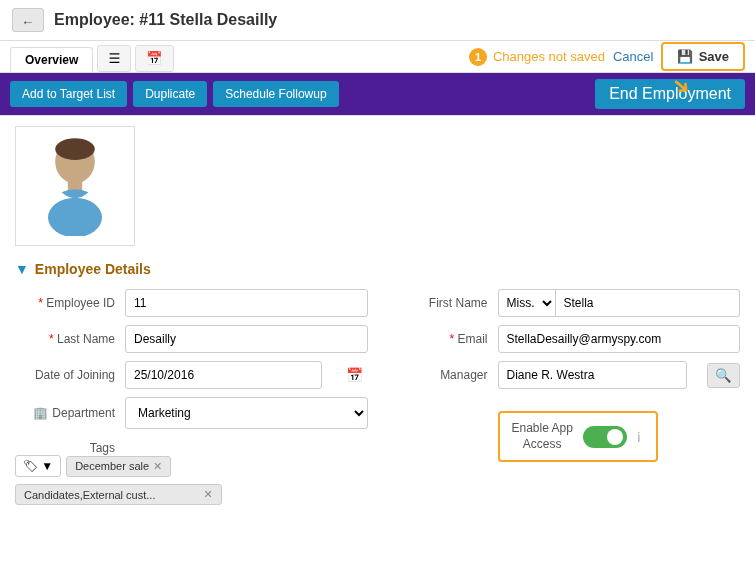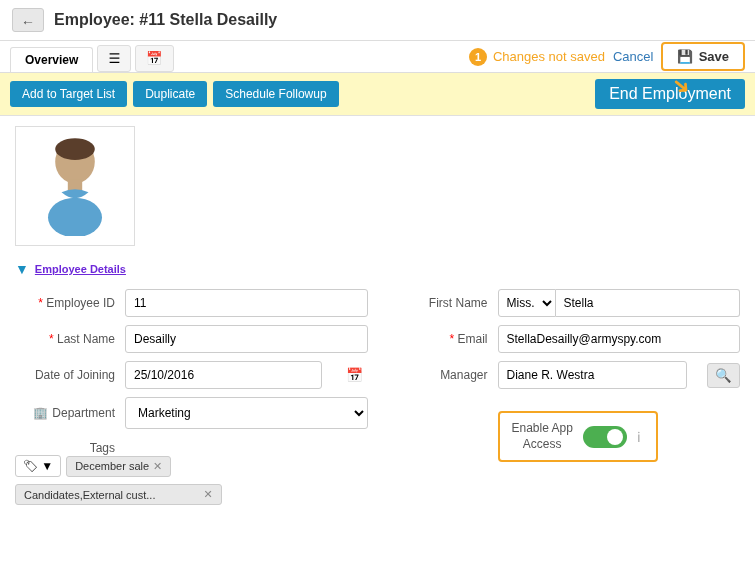--- a/index.html
+++ b/index.html
@@ -29,21 +29,21 @@
 
     
     .content { padding: 10px 15px; }
 
     
     .avatar-container { width: 120px; height: 120px; border: 1px solid #ddd; display: flex; align-items: center; justify-content: center; background: #fff; margin-bottom: 15px; }
 
     
     .section-header { display: flex; align-items: center; gap: 6px; margin-bottom: 12px; }
     .section-toggle { color: #1a8fc1; font-size: 14px; cursor: pointer; }
-    .section-title { color: #6d28d9; font-size: 11px; font-weight: bold; text-decoration: underline; }
+    .section-title { color: #a16207; font-size: 14px; font-weight: bold; }
     .form-row { display: flex; align-items: center; margin-bottom: 8px; }
     .form-label { min-width: 110px; text-align: right; padding-right: 10px; font-size: 12px; color: #555; }
     .form-label.required::before { content: '* '; color: red; }
     .form-input { border: 1px solid #ccc; border-radius: 3px; padding: 4px 8px; font-size: 12px; flex: 1; height: 28px; }
     .form-input-wrap { display: flex; align-items: center; gap: 20px; flex: 1; }
     .calendar-icon { color: #666; font-size: 14px; cursor: pointer; padding: 4px; }
     .search-icon-btn { background: #e8e8e8; border: 1px solid #ccc; border-radius: 3px; padding: 4px 7px; cursor: pointer; }
 
     .select-wrap { display: flex; flex: 1; }
     .prefix-select { border: 1px solid #ccc; border-radius: 3px 0 0 3px; padding: 4px 4px; font-size: 12px; height: 28px; background: #fff; }
@@ -106,21 +106,21 @@
       <a class="cancel-link" href="#">Cancel</a>
       <button class="save-btn">
         <span>💾</span>
         <span>Save</span>
       </button>
 
       <div style="position:absolute; bottom:-28px; right:55px; color:#f5a623; font-size:22px; transform:rotate(40deg); pointer-events:none;">➜</div>
     </div>
   </div>
 
-  <div class="action-bar" style="padding: 6px 10px; background:#fef9c3; display:flex; gap:6px; border-bottom:1px solid #e0e0e0;">
+  <div class="action-bar" style="padding: 6px 10px; background:#4c1d95; display:flex; gap:6px; border-bottom:1px solid #e0e0e0;">
     <button class="btn-blue">Add to Target List</button>
     <button class="btn-blue">Duplicate</button>
     <button class="btn-blue">Schedule Followup</button>
     <button class="btn-end">End Employment</button>
   </div>
 
   <div class="content">
 
     <div class="avatar-container">
       <svg class="person-svg" viewBox="0 0 100 110" xmlns="http://www.w3.org/2000/svg">

